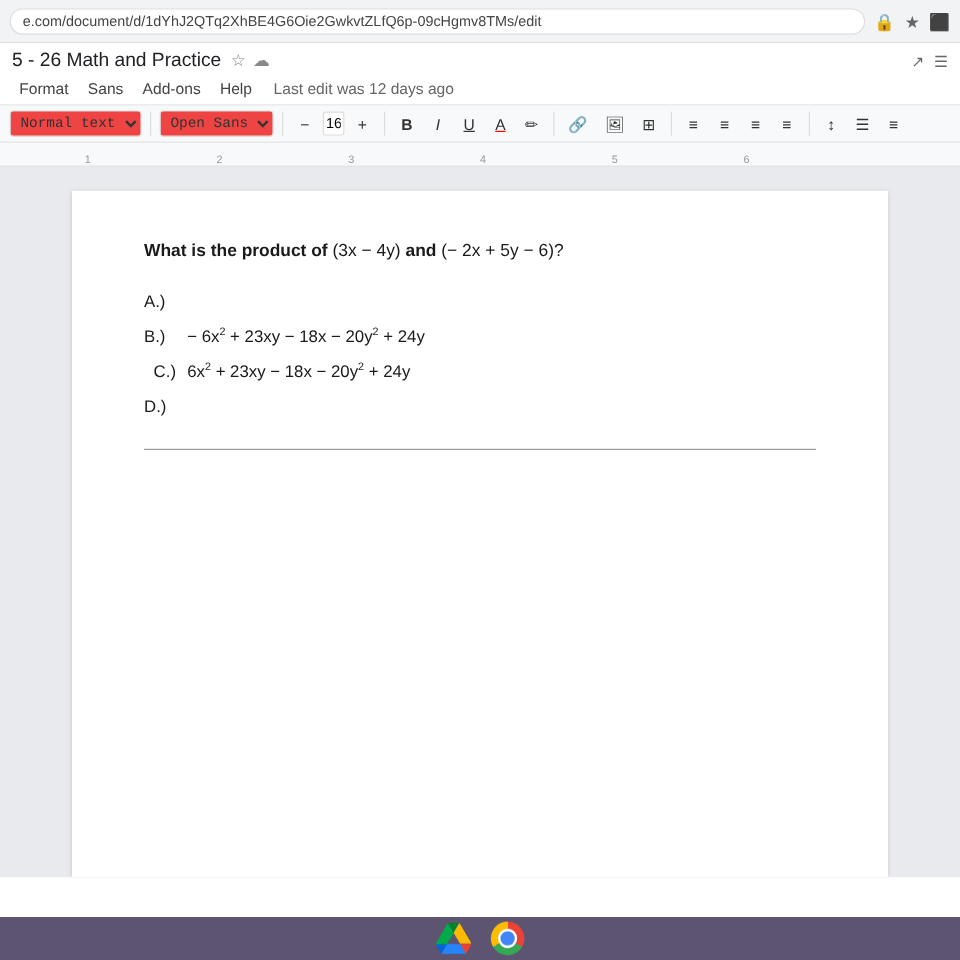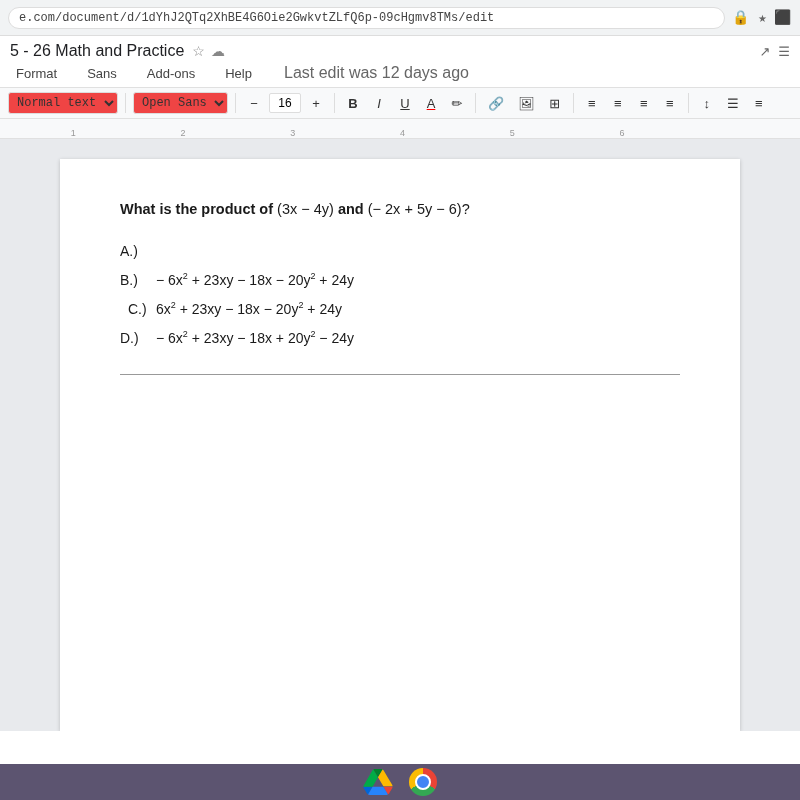--- a/index.html
+++ b/index.html
@@ -14,21 +14,20 @@
     
     .url-bar {
       background: #f1f3f4;
       height: 36px;
       display: flex;
       align-items: center;
       padding: 0 8px;
       border-bottom: 1px solid #ddd;
       font-size: 12px;
       color: #333;
-      font-family: Liberation Mono, monospace;
     }
     .url-bar .url-text {
       flex: 1;
       background: #fff;
       border: 1px solid #ddd;
       border-radius: 12px;
       padding: 3px 10px;
       font-size: 12px;
       color: #444;
       overflow: hidden;
@@ -44,21 +43,20 @@
     }
 
     
     .docs-topbar {
       background: #fff;
       padding: 6px 10px 0 10px;
       border-bottom: 1px solid #e0e0e0;
     }
     .docs-title-row {
       display: flex;
-      align-items: center;
       gap: 8px;
       margin-bottom: 4px;
     }
     .docs-title {
       font-size: 16px;
       color: #202124;
       font-weight: normal;
     }
     .docs-title-icons {
       display: flex;
@@ -71,35 +69,35 @@
       display: flex;
       align-items: center;
       gap: 8px;
       color: #666;
       font-size: 13px;
     }
 
     
     .menu-bar {
       display: flex;
-      align-items: flex-start;
-      gap: 18px;
+      align-items: center;
+      gap: 4px;
       font-size: 13px;
       color: #444;
       padding-bottom: 4px;
     }
     .menu-item {
       padding: 2px 6px;
       cursor: pointer;
       border-radius: 3px;
     }
     .last-edit {
       margin-left: 8px;
       color: #666;
-      font-size: 16px;
+      font-size: 13px;
     }
 
     
     .toolbar {
       background: #f8f9fa;
       border-bottom: 1px solid #e0e0e0;
       padding: 4px 8px;
       display: flex;
       align-items: center;
       gap: 4px;
@@ -129,21 +127,21 @@
     .toolbar-btn.bold { font-weight: bold; }
     .toolbar-btn.italic { font-style: italic; }
     .toolbar-btn.underline { text-decoration: underline; }
     .toolbar-divider {
       width: 1px;
       height: 20px;
       background: #ddd;
       margin: 0 3px;
     }
     .toolbar-font-num {
-      width: 32px;
+      width: 18px;
       border: 1px solid #ddd;
       text-align: center;
       font-size: 12px;
       padding: 2px;
       border-radius: 2px;
     }
 
     
     .ruler {
       background: #f8f9fa;
@@ -377,23 +375,20 @@
         </span>
       </div>
       <div class="option-row">
         <span class="option-label" style="padding-left:8px;">C.)</span>
         <span class="option-expr">
           6x<sup>2</sup> + 23xy − 18x − 20y<sup>2</sup> + 24y
         </span>
       </div>
       <div class="option-row">
         <span class="option-label">D.)</span>
-        <span class="option-expr">
-          − 6x<sup>2</sup> + 23xy − 18x + 20y<sup>2</sup> − 24y
-        </span>
       </div>
     </div>
 
     <hr class="divider-line">
 
 
   </div>
 </div>
 
 <div class="taskbar">

